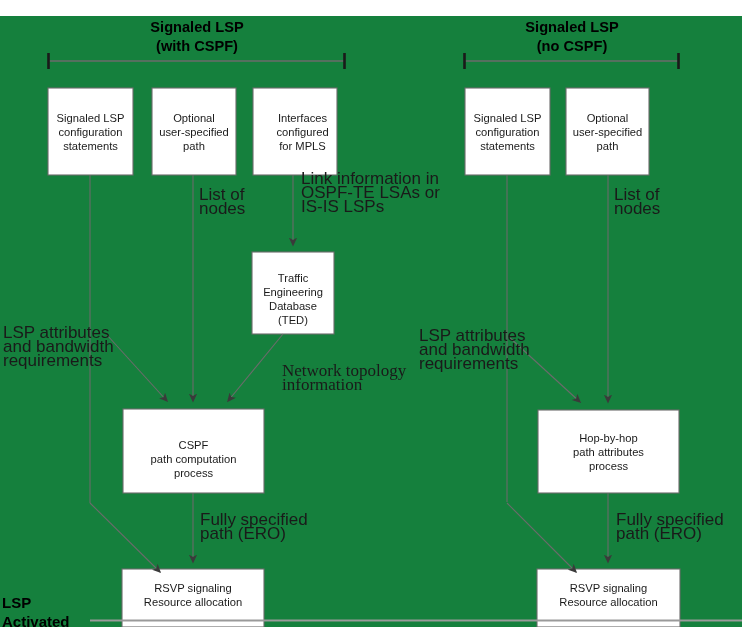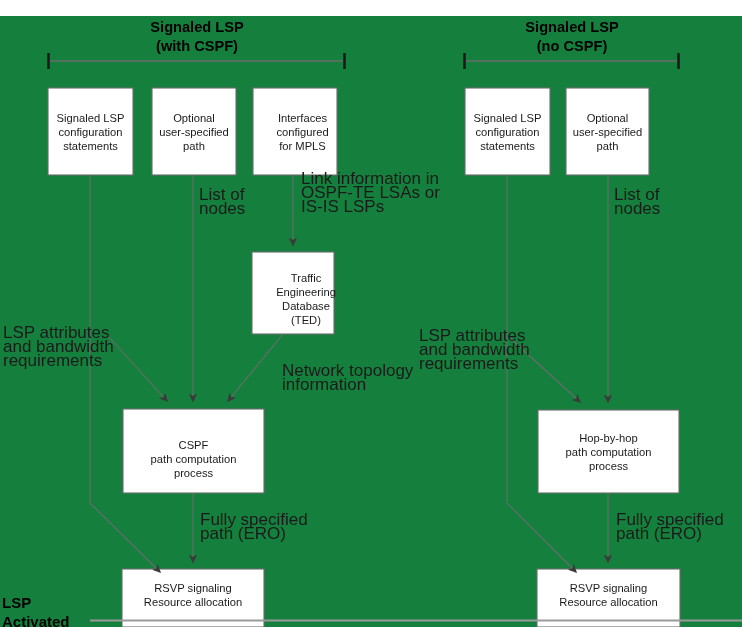--- a/index.html
+++ b/index.html
@@ -151,51 +151,51 @@
 
   <div class="box-label" style="left:48px; top:72px; width:85px; height:87px;">Signaled LSP
 configuration
 statements</div>
   <div class="box-label" style="left:152px; top:72px; width:84px; height:87px;">Optional
 user-specified
 path</div>
   <div class="box-label" style="left:253px; top:72px; width:99px; height:87px;">Interfaces
 configured
 for MPLS</div>
-  <div class="box-label" style="left:252px; top:236px; width:82px; height:94px;padding-left:13px;">Traffic
+  <div class="box-label" style="left:252px; top:236px; width:82px; height:94px;">Traffic
 Engineering
 Database
 (TED)</div>
   <div class="box-label" style="left:123px; top:393px; width:141px; height:100px;">CSPF
 path computation
 process</div>
   <div class="box-label" style="left:122px; top:553px; width:142px; height:52px;">RSVP signaling
 Resource allocation</div>
 
   <div class="edge-label" style="left:199px; top:172px;">List of
 nodes</div>
   <div class="edge-label" style="left:301px; top:156px;">Link information in
 OSPF-TE LSAs or
 IS-IS LSPs</div>
   <div class="edge-label" style="left:3px; top:310px;">LSP attributes
 and bandwidth
 requirements</div>
-  <div class="edge-label" style="left:282px; top:348px;">Network topology
+  <div class="edge-label" style="left:282px; top:348px;font-family:Liberation Serif, serif;">Network topology
 information</div>
   <div class="edge-label" style="left:200px; top:497px;">Fully specified
 path (ERO)</div>
 
   <div class="box-label" style="left:465px; top:72px; width:85px; height:87px;">Signaled LSP
 configuration
 statements</div>
   <div class="box-label" style="left:566px; top:72px; width:83px; height:87px;">Optional
 user-specified
 path</div>
   <div class="box-label" style="left:538px; top:394px; width:141px; height:83px;">Hop-by-hop
-path computation
+path attributes
 process</div>
   <div class="box-label" style="left:537px; top:553px; width:143px; height:52px;">RSVP signaling
 Resource allocation</div>
 
   <div class="edge-label" style="left:614px; top:172px;">List of
 nodes</div>
   <div class="edge-label" style="left:419px; top:313px;">LSP attributes
 and bandwidth
 requirements</div>
   <div class="edge-label" style="left:616px; top:497px;">Fully specified

